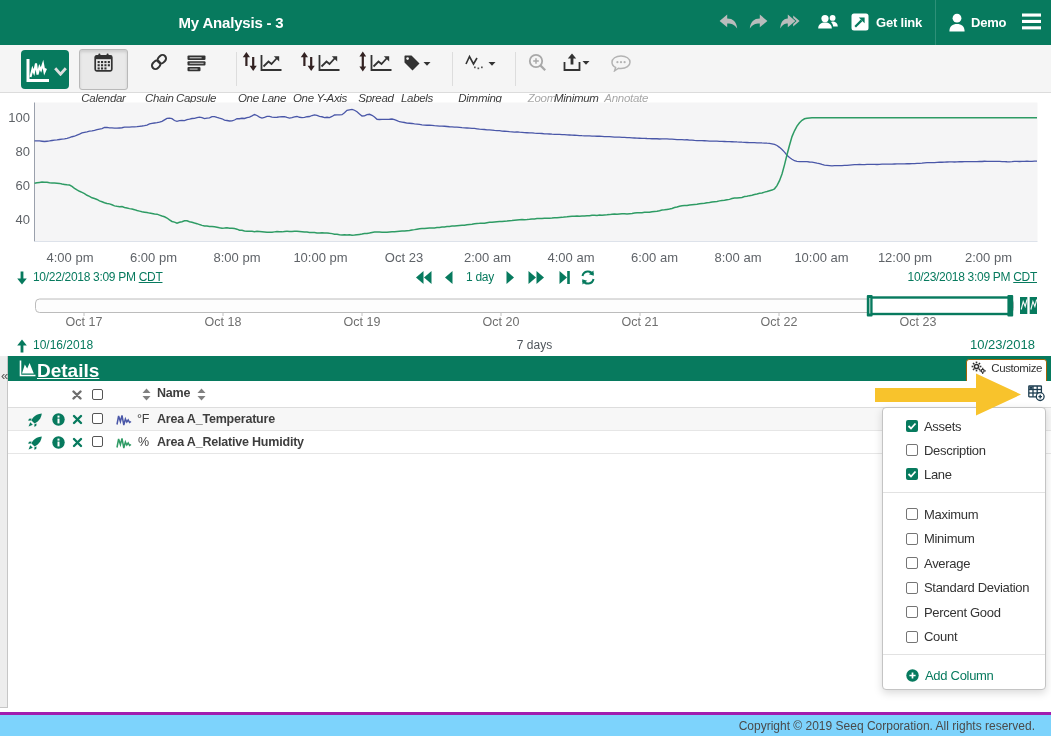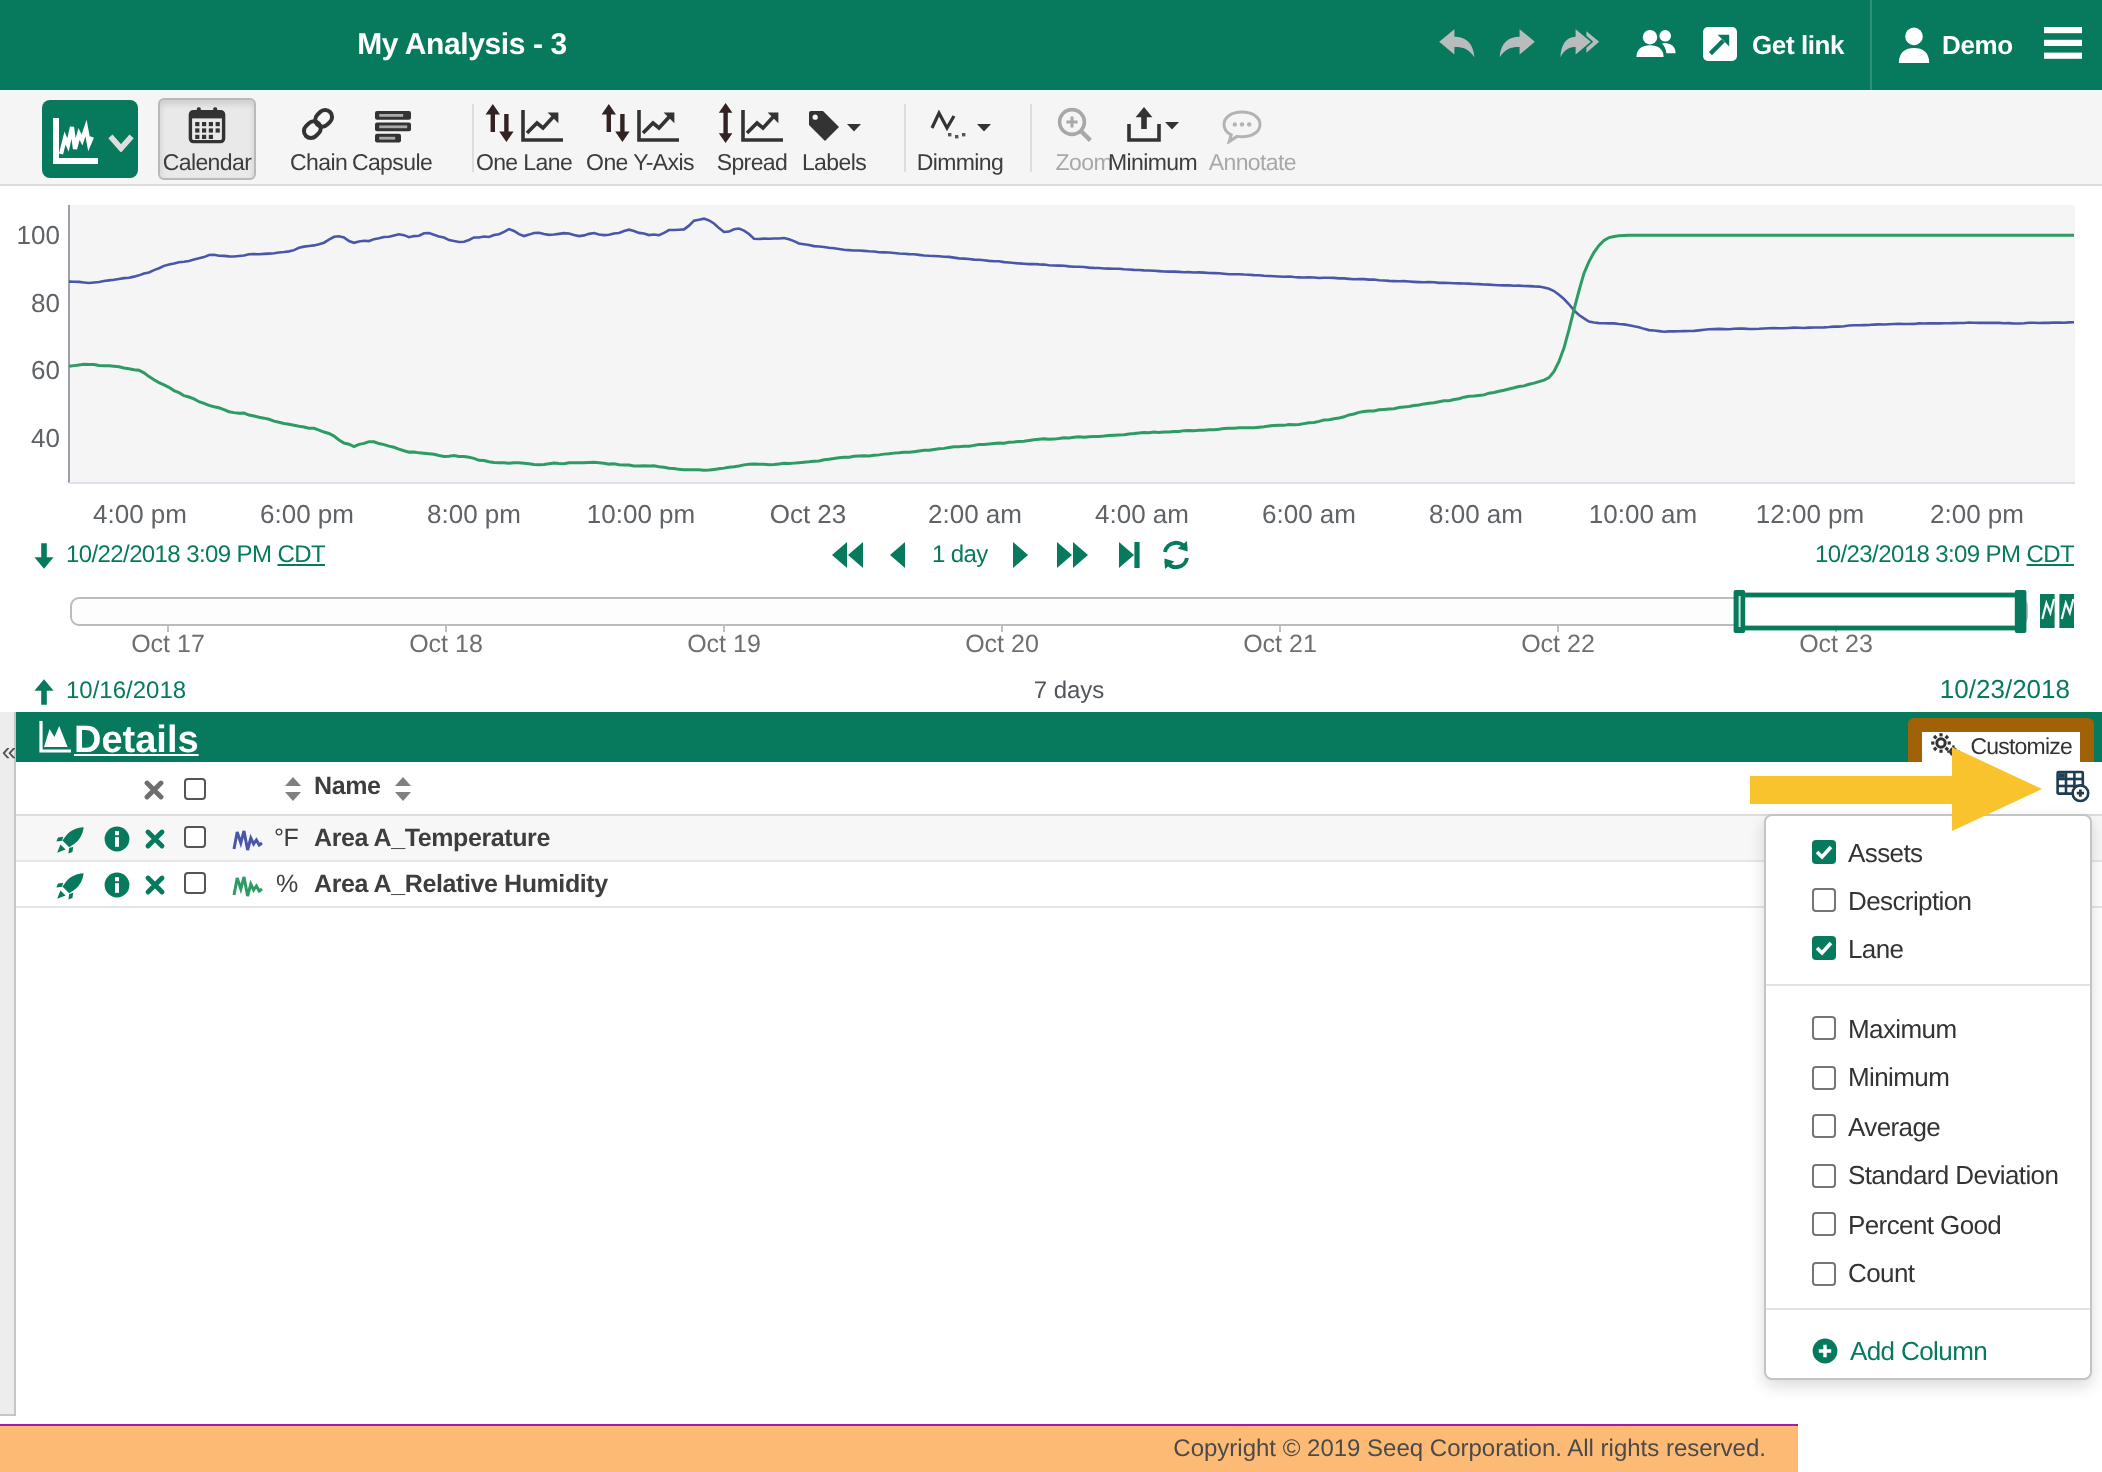--- a/index.html
+++ b/index.html
@@ -8,40 +8,40 @@
 
 #navbar { position:absolute; left:0; top:0; width:1051px; height:45px; background:#077a5e; }
 #navtitle { position:absolute; left:0; top:0; width:462px; height:45px; line-height:45px; text-align:center; color:#fff; font-size:15px; letter-spacing:-0.2px; font-weight:bold; }
 .navico { position:absolute; top:12px; }
 #navsep { position:absolute; left:935px; top:0; width:1px; height:45px; background:#2e9078; }
 .navtxt { position:absolute; top:0; height:56px; line-height:45px; color:#fff; font-size:13px; letter-spacing:-0.2px; font-weight:bold; }
 
 #toolbar { position:absolute; left:0; top:45px; width:1051px; height:48px; background:#f5f5f5; border-bottom:1px solid #dcdcdc; }
 .tbtn { position:absolute; top:3px; height:42px; text-align:center; color:#3c3c3c; font-size:11.5px; letter-spacing:-0.3px; }
 .tbtn .ico { height:24px; display:flex; align-items:flex-end; justify-content:center; }
-.tbtn .lbl { margin-top:4px; white-space:nowrap; }
+.tbtn .lbl { margin-top:20px; white-space:nowrap;font-style:italic; }
 .tbtn.dis { color:#a8a8a8;text-align:right; }
 .tsep { position:absolute; top:7px; width:1px; height:34px; background:#dddddd; }
 #mainchartbtn { position:absolute; left:21px; top:5px; width:48px; height:39px; background:#077a5e; border-radius:4px; display:flex; align-items:center; justify-content:center; }
 #calbtn { position:absolute; left:79px; top:4px; width:49px; height:41px; background:#e9e9e9; border:1px solid #b9b9b9; border-radius:3px; box-shadow:inset 0 2px 3px rgba(0,0,0,.12); }
 
 #navrow { position:absolute; left:0; top:266px; width:1051px; height:24px; font-size:12px; letter-spacing:-0.3px; color:#077a5e; }
 
 #rangerow { position:absolute; left:0; top:336px; width:1051px; height:20px; font-size:12px; color:#077a5e; }
 
 #detailsbar { position:absolute; left:8px; top:356px; width:1043px; height:25px; background:#077a5e; }
 #rail { position:absolute; left:0; top:356px; width:8px; height:352px; background:#ededed; border-right:1px solid #c6c6c6; border-bottom:1px solid #c6c6c6; }
 #railarr { position:absolute; left:0px; top:368px; width:9px; color:#555; font-size:13px; text-align:center; }
-#custbtn { position:absolute; right:4px; top:359px; height:32px; background:#fff; border:7px solid #a16207; border-radius:3px; font-size:11.5px; letter-spacing:-0.4px; color:#333; line-height:17px; padding:0 4px; }
+#custbtn { position:absolute; right:4px; top:359px; height:32px; background:#fff; border:1px solid #a16207; border-radius:3px; font-size:11.5px; letter-spacing:-0.4px; color:#333; line-height:17px; padding:0 4px; }
 #thead { position:absolute; left:8px; top:381px; width:1043px; height:27px; background:#fff; border-bottom:1px solid #ddd; font-size:12.5px; letter-spacing:-0.2px; color:#444; }
 .trow { position:absolute; left:8px; width:1043px; height:23px; font-size:12.5px; letter-spacing:-0.2px; color:#333; }
 #trow1 { top:408px; background:#f7f7f7; border-bottom:1px solid #e6e6e6; }
 #trow2 { top:431px; background:#ffffff; border-bottom:1px solid #e6e6e6; }
 
-#footer { position:absolute; left:0; top:712px; width:899px; height:24px; background:#fdba74; border-top:1px solid #a21caf; }
+#footer { position:absolute; left:0; top:712px; width:1051px; height:24px; background:#7dd3fc; border-top:3px solid #a21caf; }
 #footer div { position:absolute; right:16px; top:0; height:23px; line-height:23px; font-size:12px; color:#4a4a4a; }
 
 #dropdown { position:absolute; left:882px; top:407px; width:164px; height:283px; background:#fff; border:1px solid #c4c4c4; border-radius:4px; box-shadow:0 3px 8px rgba(0,0,0,.15); font-size:13px; letter-spacing:-0.3px; color:#333; }
 .ditem { position:absolute; left:23px; height:20px; display:flex; align-items:center; gap:6px; }
 .dsep { position:absolute; left:0; width:162px; height:1px; background:#e2e2e2; }
 .cb { width:12px; height:12px; border:1px solid #757575; border-radius:2px; background:#fff; }
 .cbc { width:12px; height:12px; border-radius:2px; background:#077a5e; position:relative; }
 </style>
 </head>
 <body>

